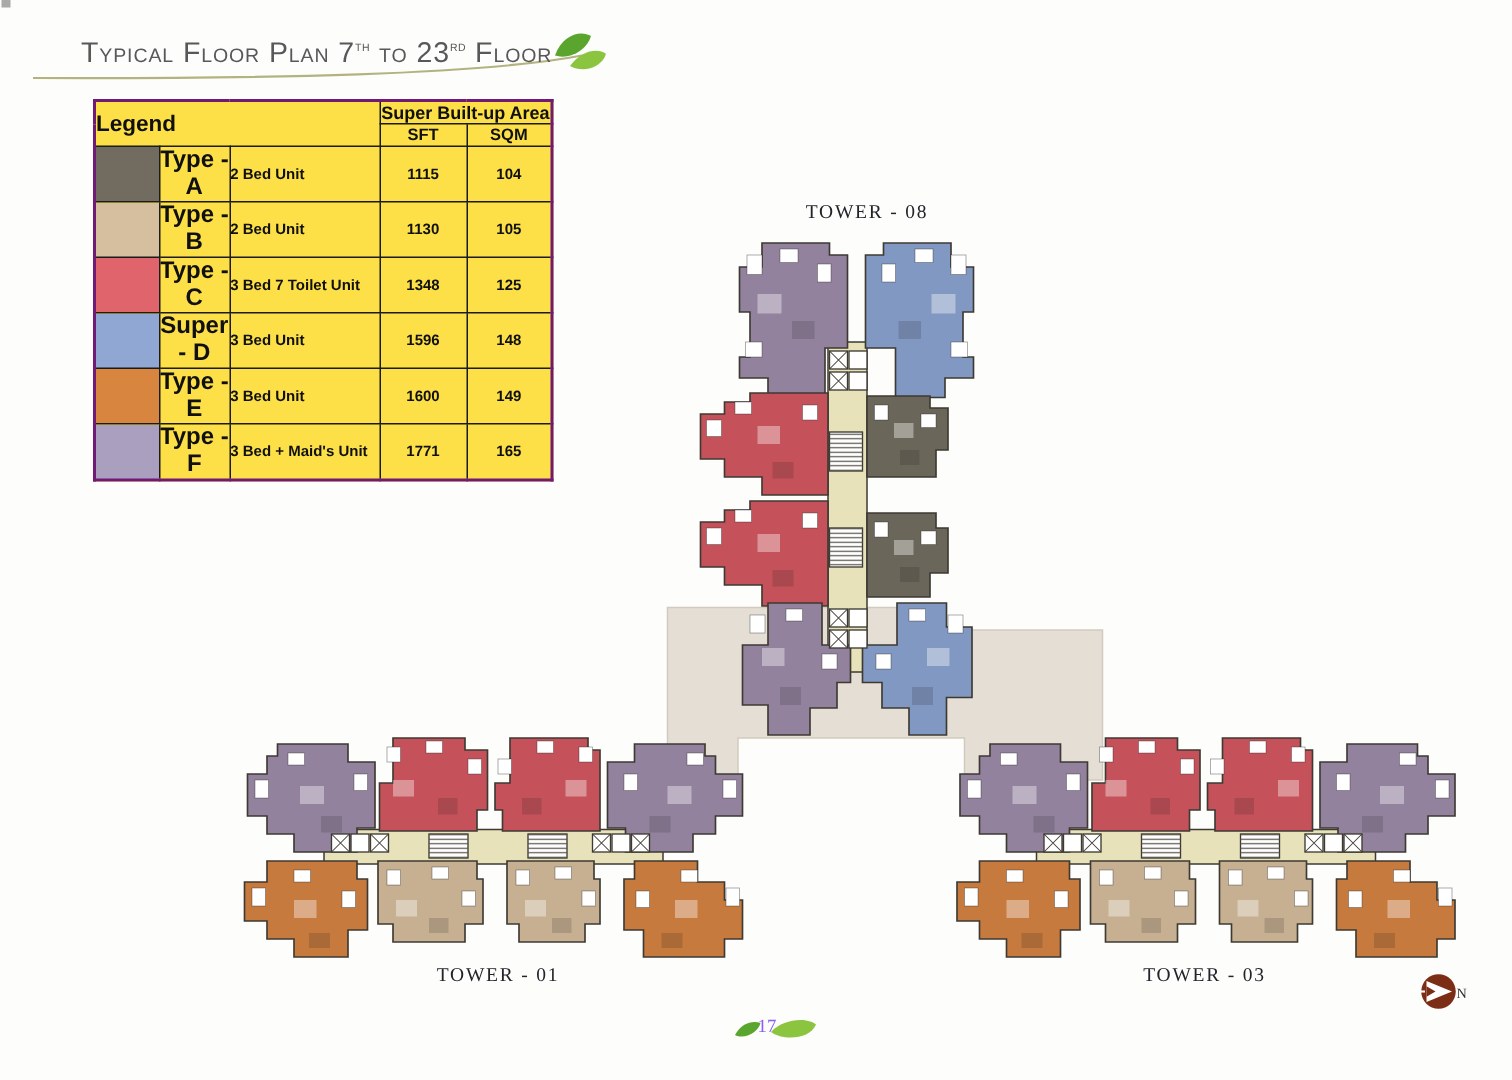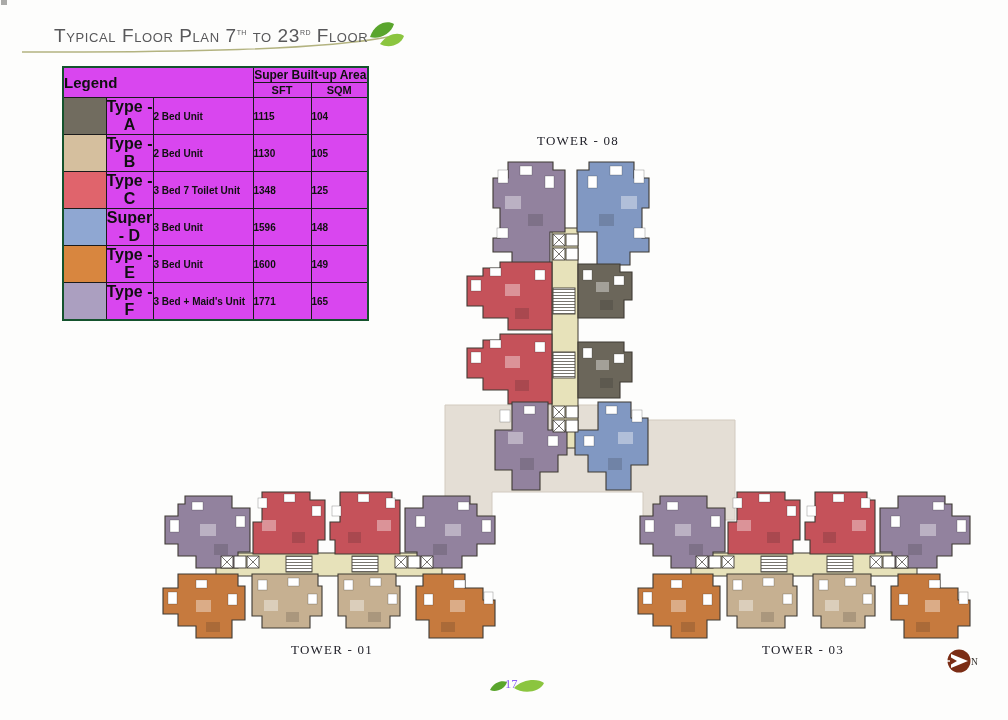--- a/index.html
+++ b/index.html
@@ -13,31 +13,31 @@
   .title{
     position:absolute;left:54px;top:25px;z-index:3;
     font-variant:small-caps;font-size:19px;font-weight:400;letter-spacing:.6px;
     color:var(--title_text,#58585a);white-space:nowrap;
   }
   .title .sup{font-size:10px;vertical-align:7px;letter-spacing:.4px}
   .header-deco{position:absolute;left:0;top:14px;z-index:2}
   
   table.legend{
     position:absolute;left:62px;top:66px;z-index:3;border-collapse:collapse;table-layout:fixed;
-    background:#d946ef;border:2px solid #14532d;
+    background:#fde047;border:2px solid #701a75;
   }
   .legend td{border:1px solid #1b1b1b;padding:0;font-weight:bold;color:#101010;overflow:hidden}
   .legend tr.hdr td{height:14px}
   .legend tr.data td{height:15px}
   .lg-title{font-size:15px;text-align:left;padding-left:4px}
   .lg-area{font-size:12px;text-align:center}
   .lg-col{font-size:11px;text-align:center}
   .lg-type{font-size:16px;text-align:center}
   .lg-desc{font-size:10px;text-align:left;padding-left:3px}
-  .lg-num{font-size:10px;}
+  .lg-num{font-size:10px;text-align:center}
   
   .plans{position:absolute;left:0;top:0;z-index:1}
   .podium{fill:var(--podium,#e4ded5);stroke:#d2cabf;stroke-width:1}
   .corridor{fill:var(--corridor,#e7e2ba);stroke:var(--outline,#3e3a33);stroke-width:1}
   .cl{stroke:var(--outline,#3e3a33);stroke-width:1.1}
   .u-a{fill:var(--plan_a,#6b665a)} .u-b{fill:var(--plan_b,#c6b091)}
   .u-c{fill:var(--plan_c,#c5525a)} .u-d{fill:var(--plan_d,#8198c2)}
   .u-e{fill:var(--plan_e,#c67a3e)} .u-f{fill:var(--plan_f,#92829e)}
   .fx{fill:#fff;stroke:rgba(40,40,40,.5);stroke-width:.5}
   .lite{fill:rgba(255,255,255,.38)}

